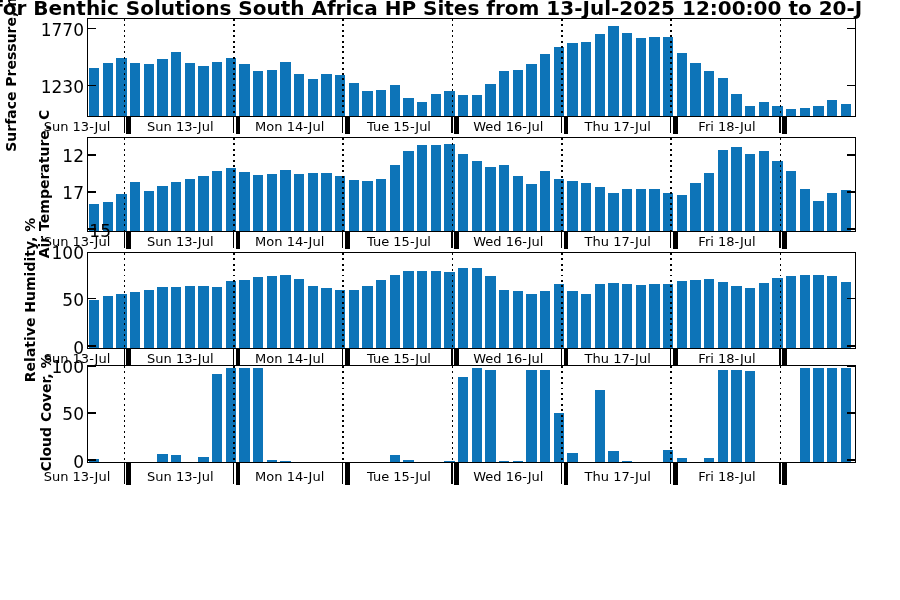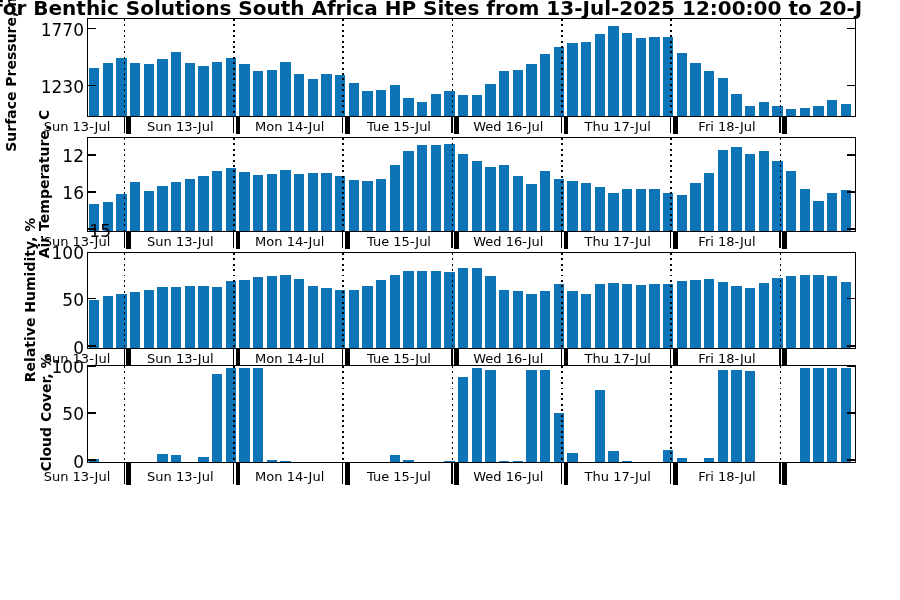--- a/index.html
+++ b/index.html
@@ -194,21 +194,21 @@
         <div class="gridline" style="left: 582.73px;"></div>
         <div class="gridline" style="left: 692.05px;"></div>
         <div class="tickdash" style="left: 0px; width: 8px; top: 90.8px;"></div>
         <div class="tickdash" style="right: 0px; width: 8px; top: 90.8px;"></div>
         <div class="tickdash" style="left: 0px; width: 8px; top: 53.6px;"></div>
         <div class="tickdash" style="right: 0px; width: 8px; top: 53.6px;"></div>
         <div class="tickdash" style="left: 0px; width: 8px; top: 16.4px;"></div>
         <div class="tickdash" style="right: 0px; width: 8px; top: 16.4px;"></div>
       </div>
       <div class="ytick" style="top: 222.5px; padding-left: 27px;">15</div>
-      <div class="ytick" style="top: 185.3px;">16</div>
+      <div class="ytick" style="top: 185.3px;">17</div>
       <div class="ytick" style="top: 148.1px;">12</div>
       <div class="ylabel" style="left: -106px; top: 175.5px;">Air Temperature, C</div>
       <div class="daylabel" style="left: 12px; top: 234px;">Sun 13-Jul</div>
       <div class="daylabel" style="left: 115.3px; top: 234px;">Sun 13-Jul</div>
       <div class="daylabel" style="left: 224.7px; top: 234px;">Mon 14-Jul</div>
       <div class="daylabel" style="left: 334px; top: 234px;">Tue 15-Jul</div>
       <div class="daylabel" style="left: 443.3px; top: 234px;">Wed 16-Jul</div>
       <div class="daylabel" style="left: 552.7px; top: 234px;">Thu 17-Jul</div>
       <div class="daylabel" style="left: 662px; top: 234px;">Fri 18-Jul</div>
       <div class="dayline" style="left: 123.53px; top: 232px; width: 1.2px; height: 15.5px;"></div>

